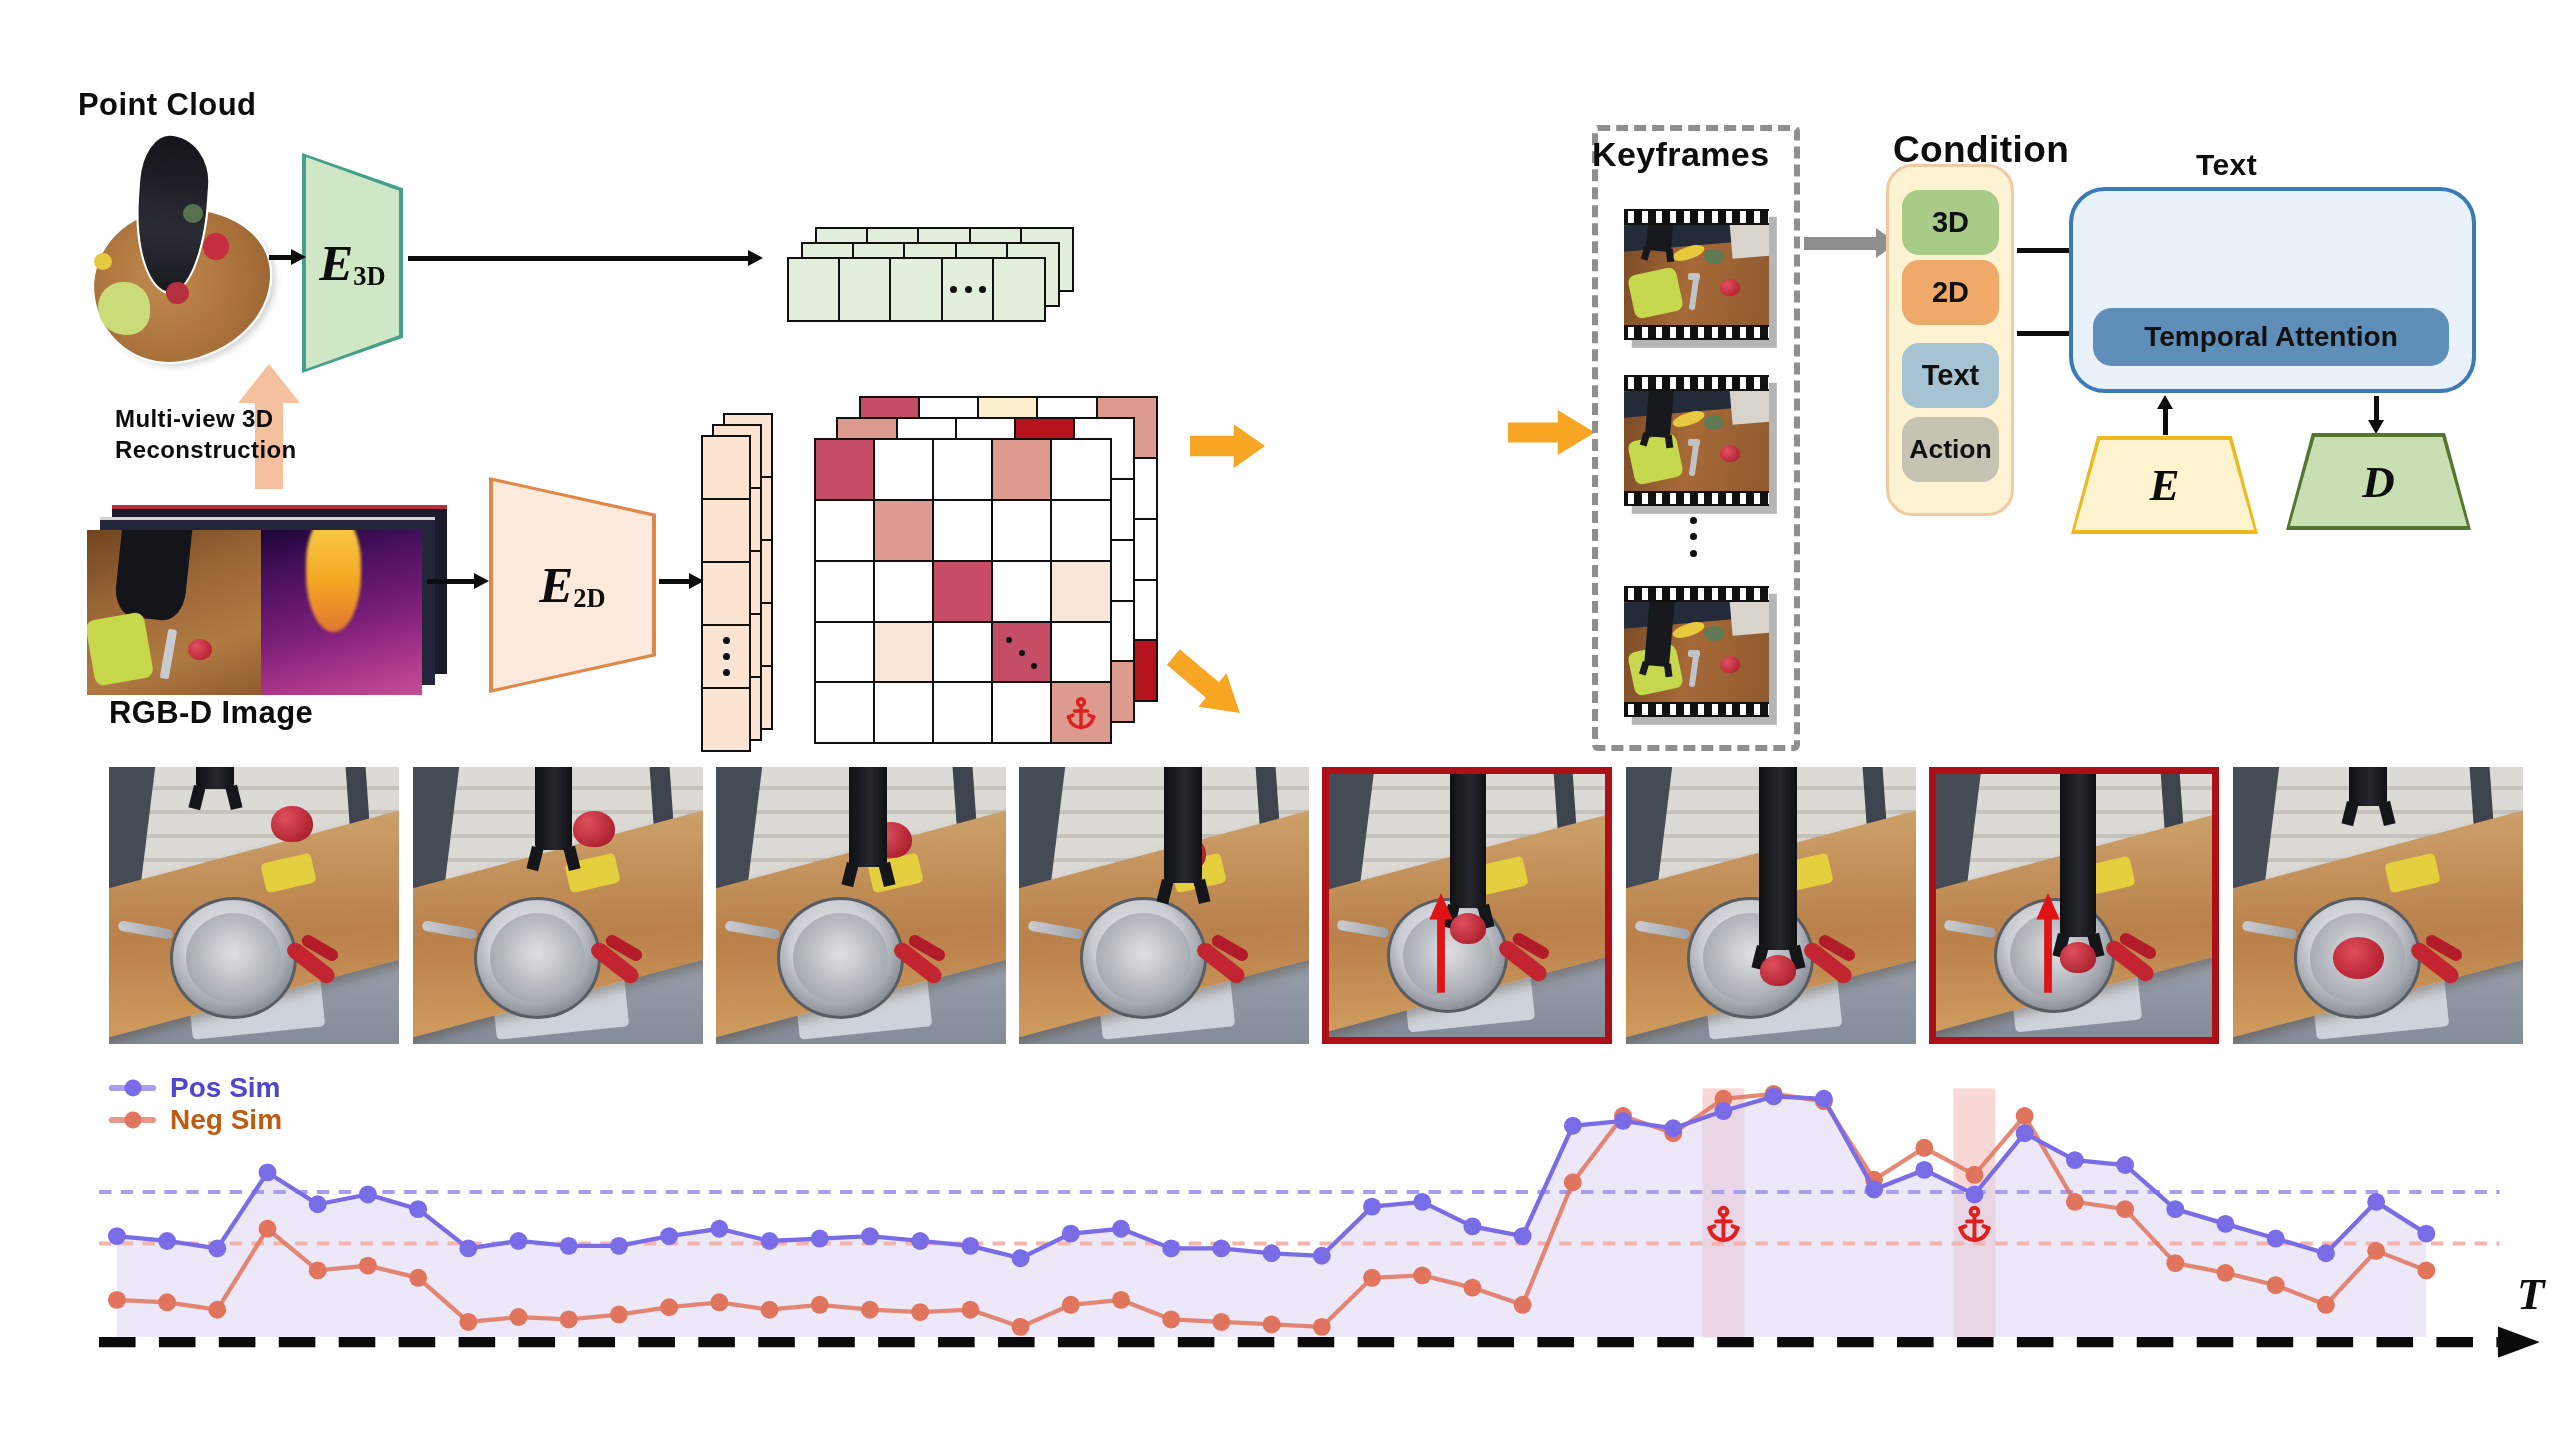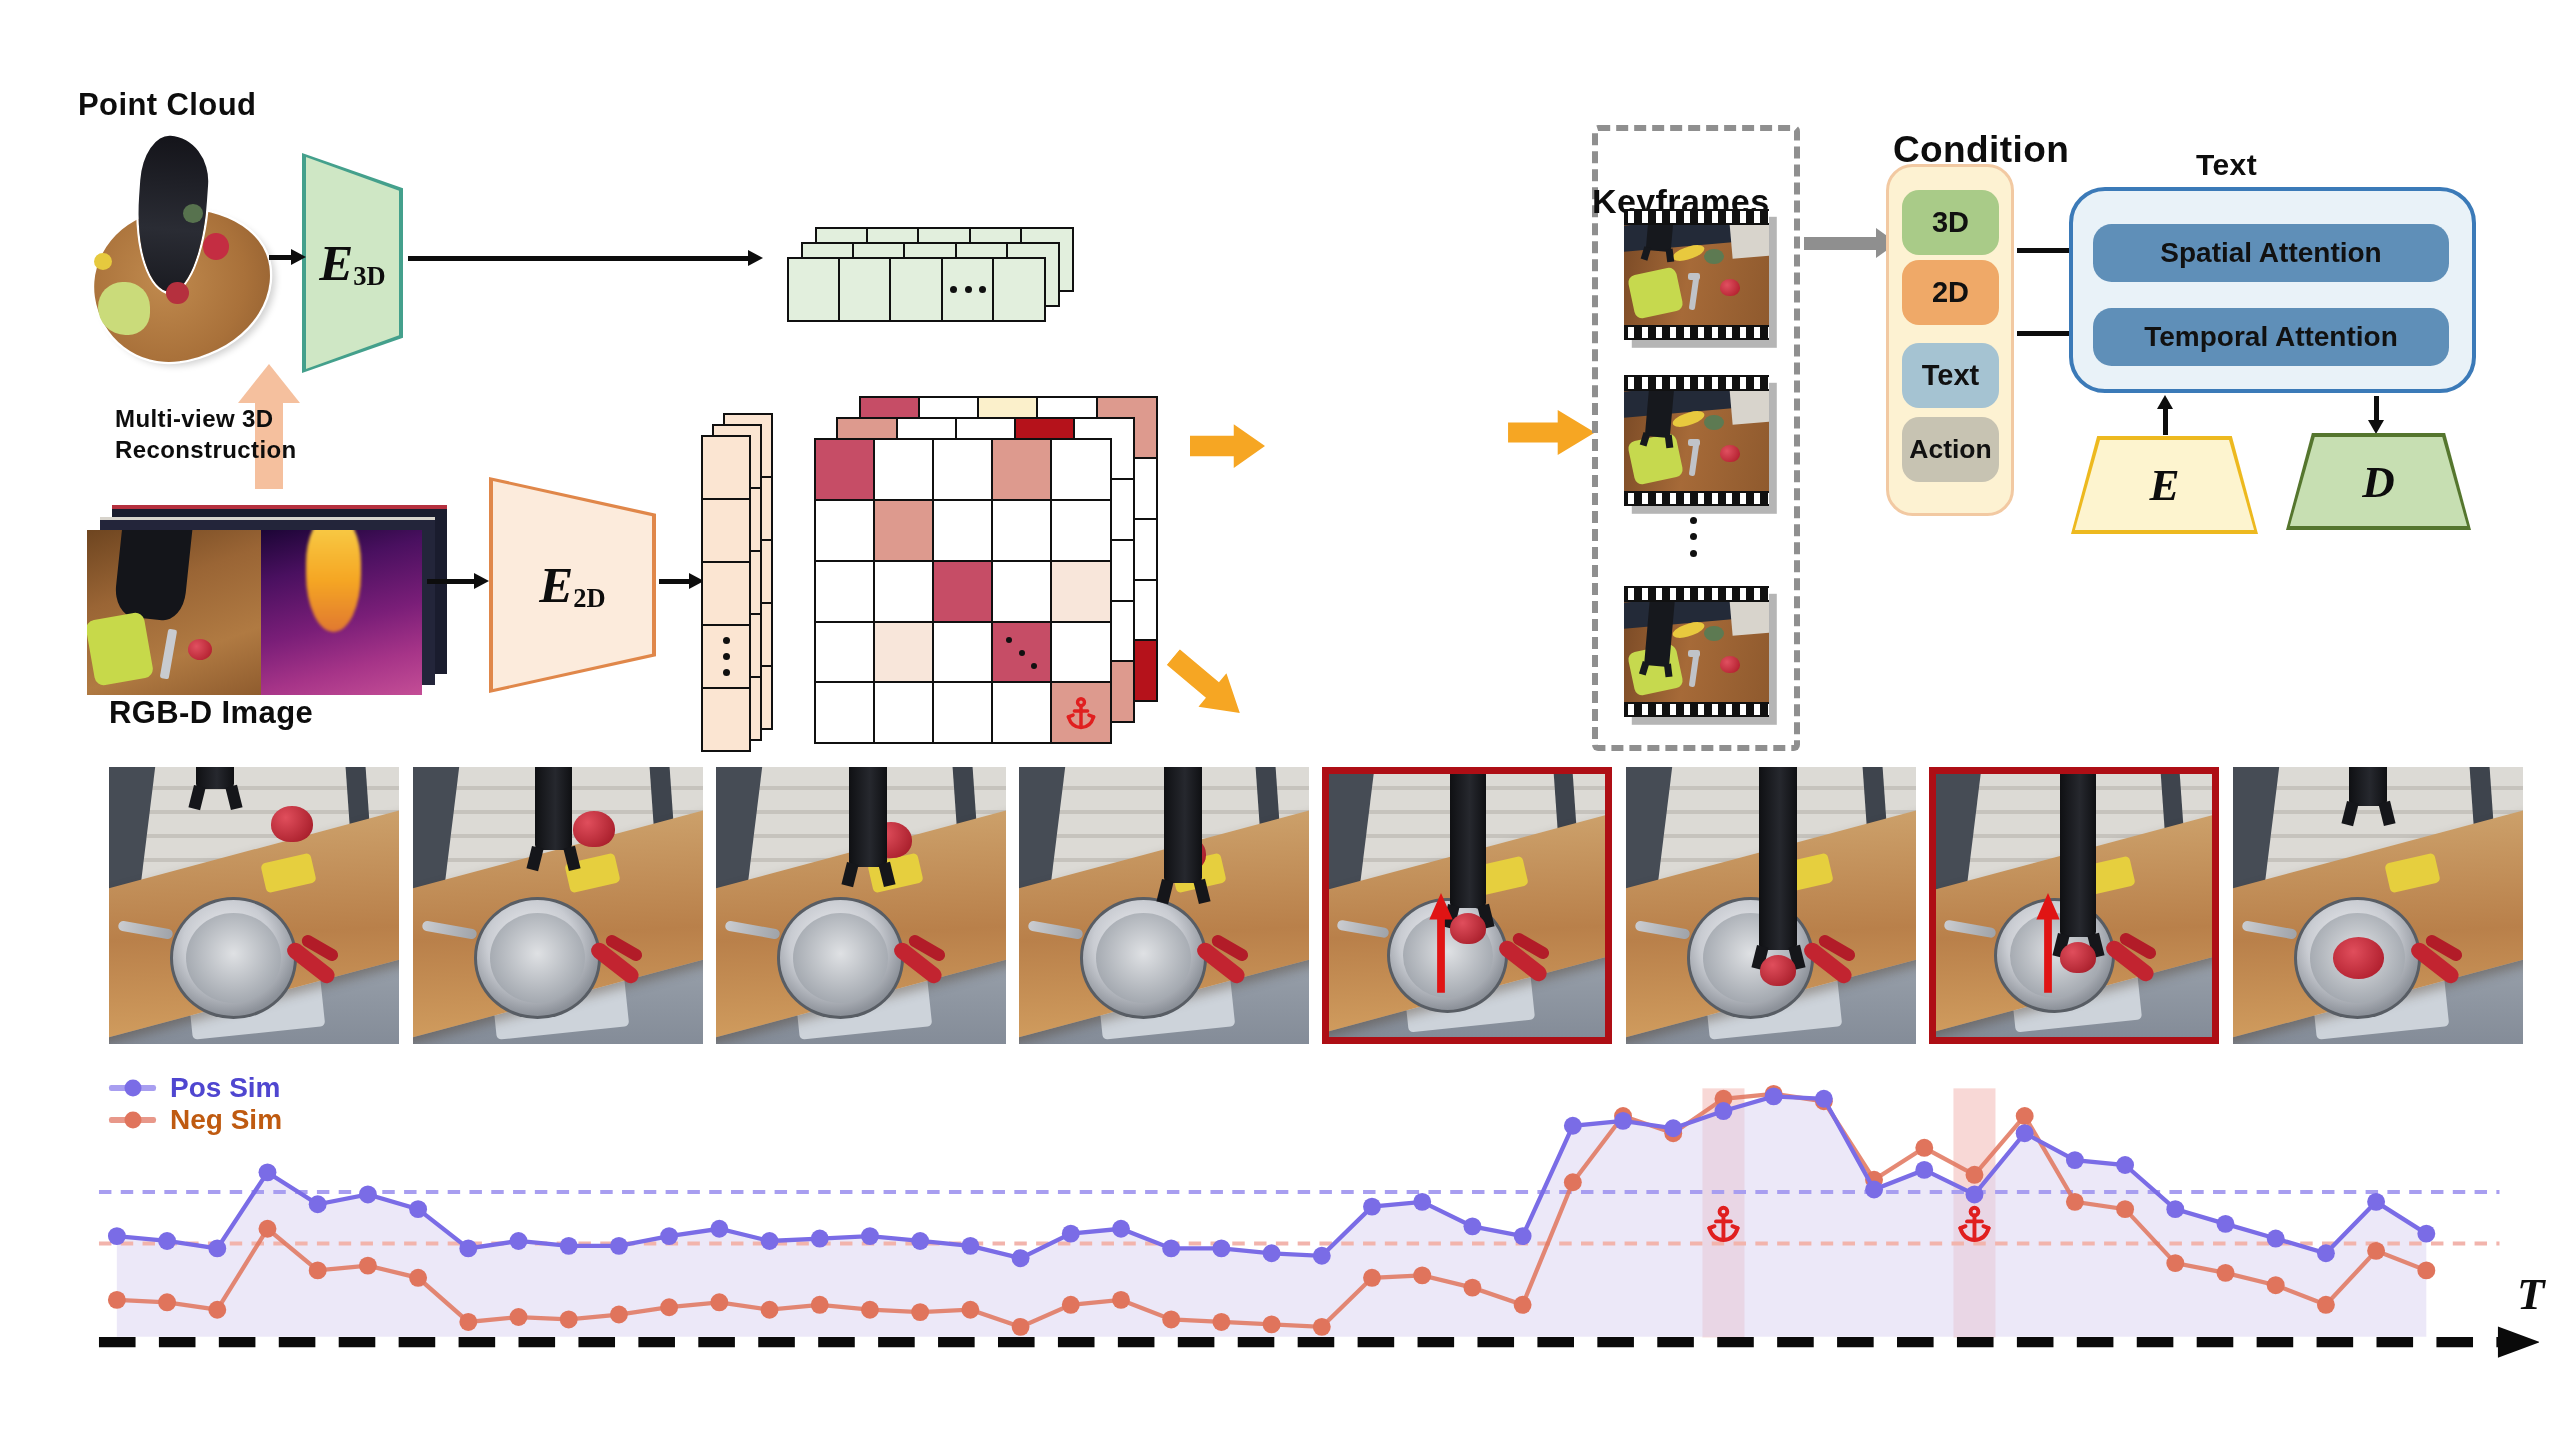--- a/index.html
+++ b/index.html
@@ -304,21 +304,21 @@
   </svg>
   <svg class="abs" style="left:1163px;top:663px;transform:rotate(40deg);" width="87" height="44" viewBox="0 0 112 56">
     <polygon points="0,15 66,15 66,0 112,28 66,56 66,41 0,41" fill="#f6a623"></polygon>
   </svg>
   <svg class="abs" style="left:1508px;top:410px;" width="87" height="45" viewBox="0 0 112 58">
     <polygon points="0,16 64,16 64,0 112,29 64,58 64,42 0,42" fill="#f6a623"></polygon>
   </svg>
 
 
   <div id="kf-box" style="left:1592px;top:125px;width:196px;height:614px;"></div>
-  <div class="lbl" style="left:1592px;top:135px;width:209px;font-size:34px;margin-top:47px;">Keyframes</div>
+  <div class="lbl" style="left:1592px;top:135px;width:209px;font-size:34px;">Keyframes</div>
   <div id="kf-thumbs">
       <div class="thumb" style="width: 145px; left: 1624px; top: 209px; position: absolute;">
     <div class="sprocket"></div>
     <div class="t-scene">
       <div class="t-top"></div>
       <div class="t-wallwhite"></div>
       <div class="t-board"></div>
       <div class="t-forkhead"></div>
       <div class="t-fork"></div>
       <div class="t-egg"></div>
@@ -381,21 +381,20 @@
   <div class="round-box" style="left:1902px;top:190px;width:97px;height:65px;background:#a9cb88;font-size:29px;">3D</div>
   <div class="round-box" style="left:1902px;top:260px;width:97px;height:65px;background:#efa968;font-size:29px;">2D</div>
   <div class="round-box" style="left:1902px;top:343px;width:97px;height:65px;background:#a5c3d2;font-size:29px;">Text</div>
   <div class="round-box" style="left:1902px;top:417px;width:97px;height:65px;background:#c7c3b2;font-size:26.5px;">Action</div>
 
   <div class="arr-r" style="left:2017px;top:248px;width:53px;"></div>
   <div class="arr-r" style="left:2017px;top:331px;width:53px;"></div>
 
   <div class="lbl" style="left:2196px;top:148px;width:140px;font-size:30px;font-weight:700;">Text</div>
   <div class="abs" style="left:2069px;top:187px;width:407px;height:206px;background:#e9f2f8;border:4.7px solid #3b7ab8;border-radius:36px;box-sizing:border-box;"></div>
-  <div class="round-box" style="left:2093px;top:224px;width:356px;height:58px;background:#5f8fb8;font-size:28px;border-radius:18.7px;">Spatial Attention</div>
   <div class="round-box" style="left:2093px;top:308px;width:356px;height:58px;background:#5f8fb8;font-size:28px;border-radius:18.7px;">Temporal Attention</div>
 
   <div class="arr-u" style="left:2163px;top:408px;height:26.5px;"></div>
   <div class="arr-d" style="left:2374px;top:396px;height:25px;"></div>
   <div class="trap" style="left:2071px;top:436px;width:187px;height:98px;">
     <div class="abs" style="inset:0;background:#edb91f;clip-path:polygon(14% 0,86% 0,100% 100%,0 100%);"></div>
     <div class="inner" style="inset:3.9px;background:#fdf4cf;clip-path:polygon(14% 0,86% 0,100% 100%,0 100%);">
       <span class="mathtxt" style="font-size:45px;">E</span>
     </div>
   </div>

